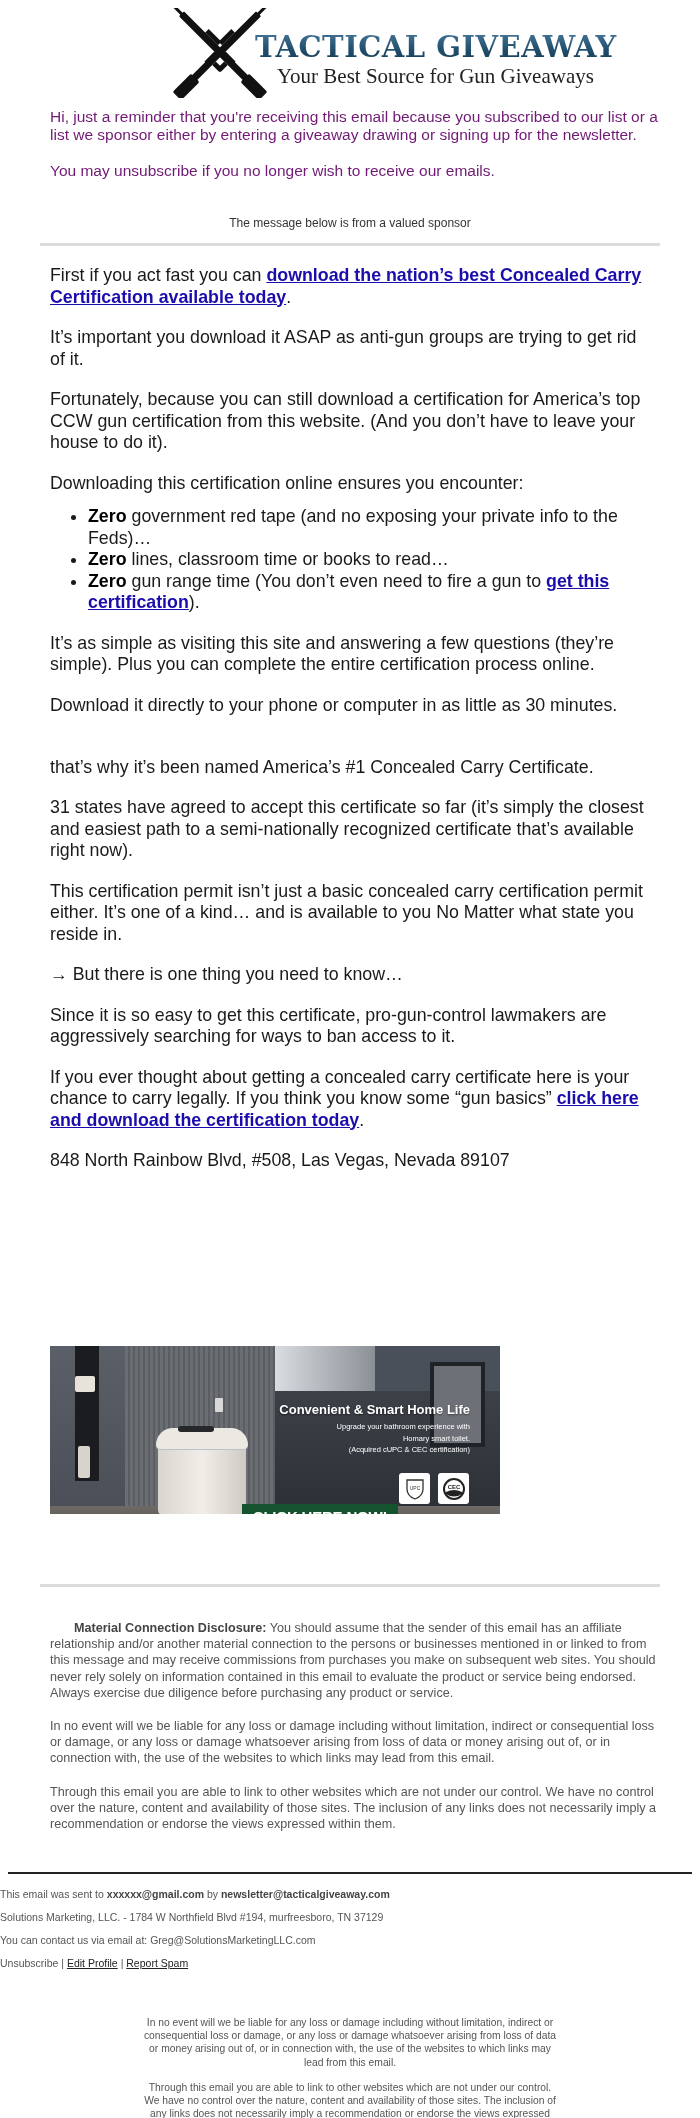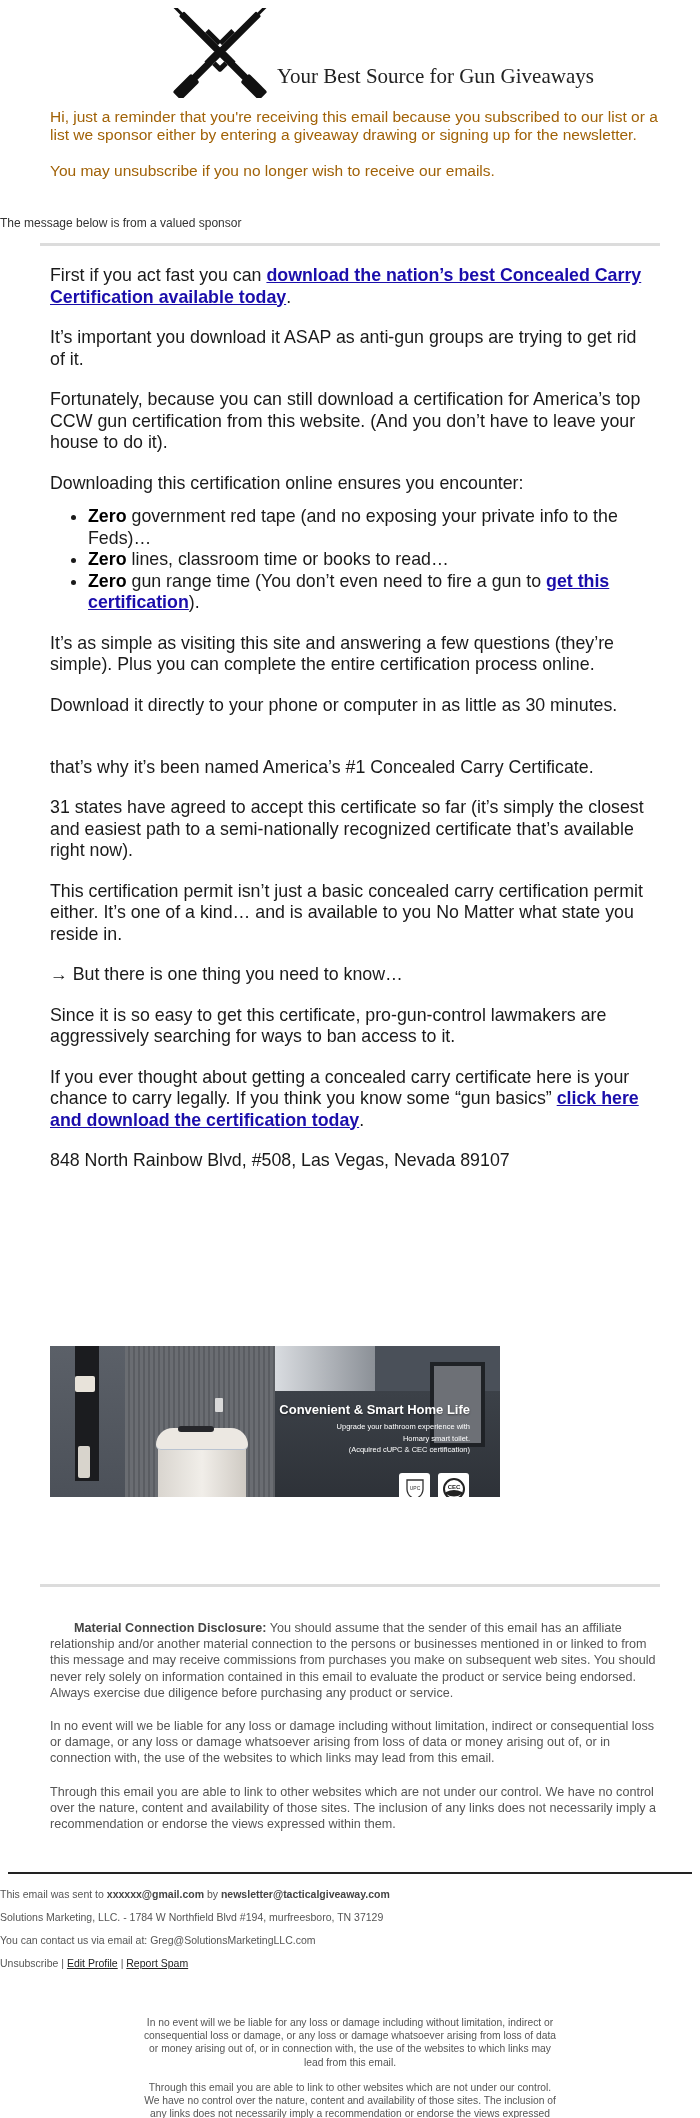--- a/index.html
+++ b/index.html
@@ -6,34 +6,34 @@
   html, body { width: 700px; background: #ffffff; }
   body { font-family: "Liberation Sans", sans-serif; color: #222; position: relative; height: 2118px; overflow: hidden; }
   a { color: #1a0dab; }
 
   .header-logo { position: absolute; left: 155px; top: 8px; width: 400px; height: 88px; }
   .logo-guns { position: absolute; left: 0; top: 0; width: 130px; height: 90px; }
   .logo-title { position: absolute; left: 100px; top: 22px; font-family: "DejaVu Serif", serif; font-weight: bold; font-size: 29px; letter-spacing: 0.5px; color: #2b5876; white-space: nowrap;
     background: linear-gradient(180deg,#4a7a9c 0%,#1f4d6b 60%,#163a52 100%); -webkit-background-clip: text; background-clip: text; -webkit-text-fill-color: transparent; }
   .logo-tagline { position: absolute; left: 122px; top: 56px; font-family: "Liberation Serif", serif; font-size: 21px; color: #222; white-space: nowrap; }
 
-  .intro { position: absolute; left: 50px; top: 108px; width: 610px; font-size: 15.5px; line-height: 18px; color: #a16207; font-stretch: condensed; }
+  .intro { position: absolute; left: 50px; top: 108px; width: 610px; font-size: 15.5px; line-height: 18px; color: #701a75; font-stretch: condensed; }
   .intro p { margin-bottom: 18px; }
-  .sponsor-note { position: absolute; left: 0; width: 700px; top: 216px; text-align: left; font-size: 12px; color: #333; }
+  .sponsor-note { position: absolute; left: 0; width: 700px; top: 216px; text-align: center; font-size: 12px; color: #333; }
   .divider-gray { position: absolute; left: 40px; width: 620px; height: 3px; background: #dcdcdc; }
   .divider-black { position: absolute; left: 8px; width: 684px; height: 2px; background: #222; }
 
   .main { position: absolute; left: 50px; top: 265px; width: 600px; font-size: 17.8px; line-height: 21.5px; color: #1a1a1a; }
   .main p { margin-bottom: 19px; }
   .main a { color: #1a0dab; font-weight: bold; text-decoration: underline; }
   .main ul { margin: 0 0 19px 38px; list-style: disc; }
   .main ul li { margin-bottom: 0; }
   .main ul li b { color: #000; }
 
-  .banner { position: absolute; left: 50px; top: 1346px; width: 450px; height: 151px; overflow: hidden; background: #4a5059; cursor: pointer; }
+  .banner { position: absolute; left: 50px; top: 1346px; width: 450px; height: 168px; overflow: hidden; background: #4a5059; cursor: pointer; }
   .banner .wall-left { position: absolute; left: 0; top: 0; width: 75px; height: 170px; background: linear-gradient(180deg,#5b6068,#4a4f57); }
   .banner .niche { position: absolute; left: 25px; top: 0; width: 24px; height: 135px; background: #1b1c1f; }
   .banner .roll { position: absolute; left: 25px; top: 30px; width: 20px; height: 16px; background: #e8e3da; border-radius: 2px; }
   .banner .brush { position: absolute; left: 28px; top: 100px; width: 12px; height: 32px; background: #d8d4cc; border-radius: 2px; }
   .banner .wall-ribbed { position: absolute; left: 75px; top: 0; width: 150px; height: 165px;
     background: repeating-linear-gradient(90deg,#6a6d72 0px,#6a6d72 3px,#5a5d62 3px,#5a5d62 5px); }
   .banner .window { position: absolute; left: 225px; top: 0; width: 100px; height: 45px; background: linear-gradient(90deg,#d9dce0,#8b9097); }
   .banner .room-right { position: absolute; left: 225px; top: 45px; width: 225px; height: 120px; background: linear-gradient(180deg,#3c4148,#2c3036); }
   .banner .frame { position: absolute; left: 380px; top: 16px; width: 55px; height: 85px; border: 4px solid #1f2226; background: #6d7076; }
   .banner .floor { position: absolute; left: 0; top: 160px; width: 450px; height: 24px; background: linear-gradient(180deg,#6e6b66,#55524e); }
@@ -78,20 +78,21 @@
       <g transform="translate(65,45) rotate(-45) translate(-65,-45)">
         <rect x="20" y="41" width="100" height="7" rx="1"></rect>
         <rect x="116" y="43" width="14" height="3"></rect>
         <rect x="72" y="36" width="18" height="5"></rect>
         <rect x="64" y="48" width="6" height="14"></rect>
         <rect x="51" y="48" width="5" height="10"></rect>
         <rect x="4" y="39" width="26" height="12" rx="2"></rect>
       </g>
     </g>
   </svg>
+  <div class="logo-title">TACTICAL GIVEAWAY</div>
   <div class="logo-tagline">Your Best Source for Gun Giveaways</div>
 </div>
 
 <div class="intro">
   <p>Hi, just a reminder that you're receiving this email because you subscribed to our list or a list we sponsor either by entering a giveaway drawing or signing up for the newsletter.</p>
   <p>You may unsubscribe if you no longer wish to receive our emails.</p>
 </div>
 <div class="sponsor-note">The message below is from a valued sponsor</div>
 <div class="divider-gray" style="top:243px;"></div>
 

